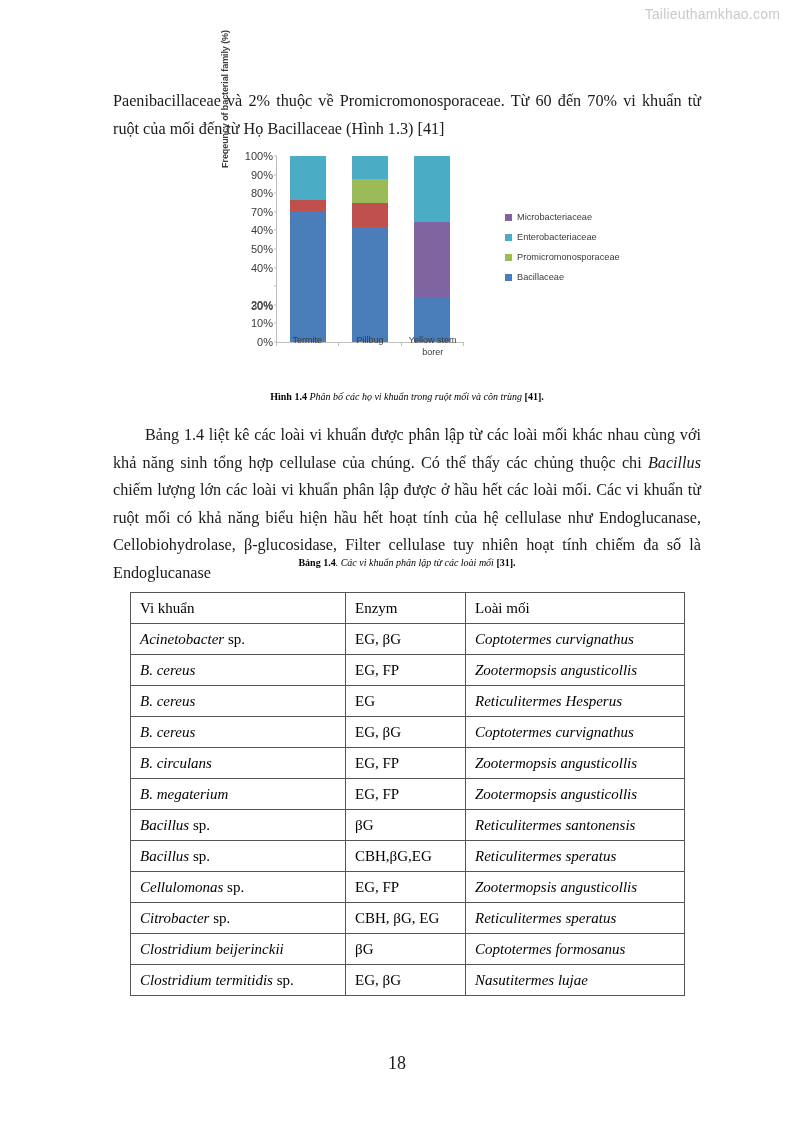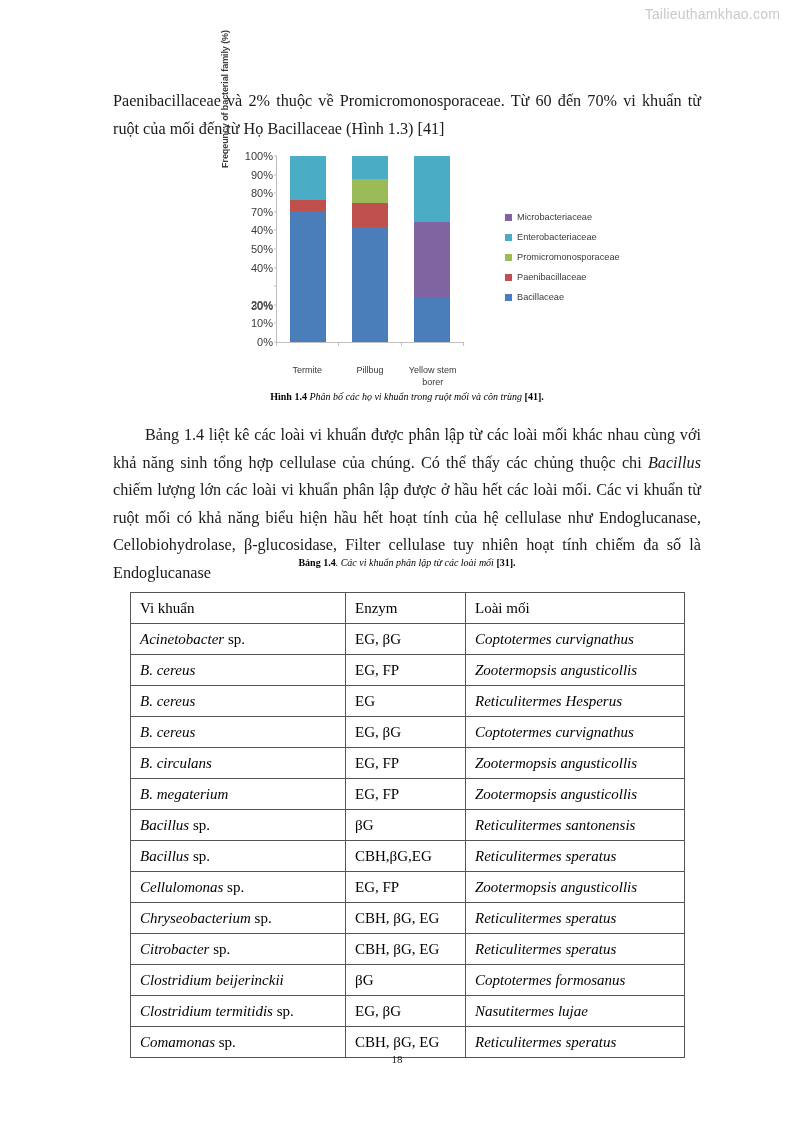--- a/index.html
+++ b/index.html
@@ -120,21 +120,21 @@
     width: 36px;
     height: 100%;
     display: flex;
     flex-direction: column;
     justify-content: flex-end;
   }
   .seg { width: 100%; }
   .xticks {
     position: absolute;
     left: 48px;
-    top: 216px;
+    top: 186px;
     width: 188px;
     display: flex;
     justify-content: space-around;
   }
   .xtick {
     width: 60px;
     text-align: center;
     font-family: "Liberation Sans", sans-serif;
     font-size: 9px;
     color: #3a3a3a;
@@ -217,21 +217,21 @@
   .it { font-style: italic; }
   .rm { font-style: normal; text-align: center; }
 
   
   .page-number {
     position: absolute;
     left: 0;
     right: 0;
     top: 1053px;
     text-align: center;
-    font-size: 11px;
+    font-size: 18px;
     color: #1a1a1a;
   }
 </style>
 </head>
 <body>
 
 <div class="page">
 
   <div class="watermark">Tailieuthamkhao.com</div>
 
@@ -312,24 +312,20 @@
         </div>
         <div class="legend-row">
           <span class="swatch" style="background: rgb(75, 172, 198);"></span>
           <span class="legend-label">Enterobacteriaceae</span>
         </div>
         <div class="legend-row">
           <span class="swatch" style="background: rgb(155, 187, 89);"></span>
           <span class="legend-label">Promicromonosporaceae</span>
         </div>
         <div class="legend-row">
-          <span class="swatch" style="background: rgb(192, 80, 77);"></span>
-          <span class="legend-label">Paenibacillaceae</span>
-        </div>
-        <div class="legend-row">
           <span class="swatch" style="background: rgb(74, 126, 187);"></span>
           <span class="legend-label">Bacillaceae</span>
         </div>
       </div>
   </div>
 
   <div class="caption" style="top: 391px;">
     <b>Hình 1.4</b><i> Phân bố các họ vi khuẩn trong ruột mối và  côn trùng </i><b> [41].</b>
   </div>
 
@@ -395,42 +391,32 @@
             <td><span class="it">Bacillus</span><span class="rm"> sp.</span></td>
             <td>CBH,βG,EG</td>
             <td><span class="it">Reticulitermes speratus</span></td>
           </tr>
           <tr>
             <td><span class="it">Cellulomonas</span><span class="rm"> sp.</span></td>
             <td>EG, FP</td>
             <td><span class="it">Zootermopsis angusticollis</span></td>
           </tr>
           <tr>
-            <td><span class="it">Chryseobacterium</span><span class="rm"> sp.</span></td>
-            <td>CBH, βG, EG</td>
-            <td><span class="it">Reticulitermes speratus</span></td>
-          </tr>
-          <tr>
             <td><span class="it">Citrobacter</span><span class="rm"> sp.</span></td>
             <td>CBH, βG, EG</td>
             <td><span class="it">Reticulitermes speratus</span></td>
           </tr>
           <tr>
             <td><span class="it">Clostridium beijerinckii</span></td>
             <td>βG</td>
             <td><span class="it">Coptotermes formosanus</span></td>
           </tr>
           <tr>
             <td><span class="it">Clostridium termitidis</span><span class="rm"> sp.</span></td>
             <td>EG, βG</td>
             <td><span class="it">Nasutitermes lujae</span></td>
           </tr>
-          <tr>
-            <td><span class="it">Comamonas</span><span class="rm"> sp.</span></td>
-            <td>CBH, βG, EG</td>
-            <td><span class="it">Reticulitermes speratus</span></td>
-          </tr>
         </tbody>
     </table>
   </div>
 
   <div class="page-number">18</div>
 </div>
 
 </body></html>

